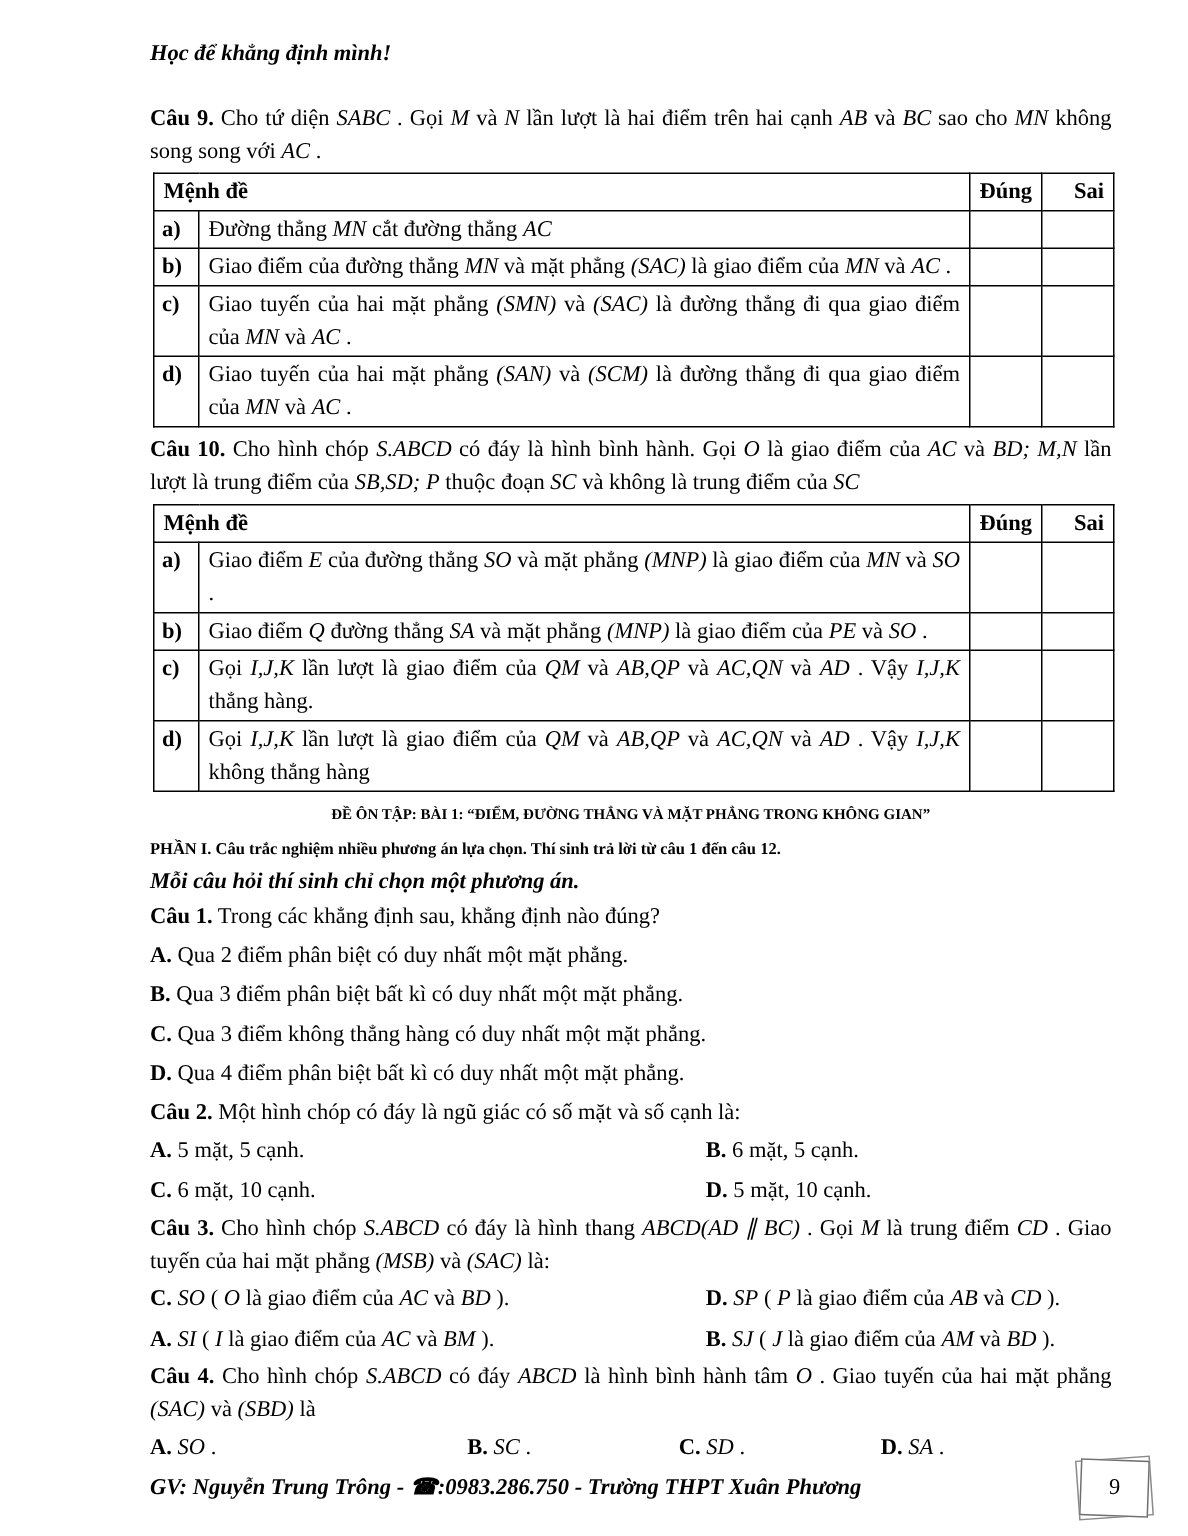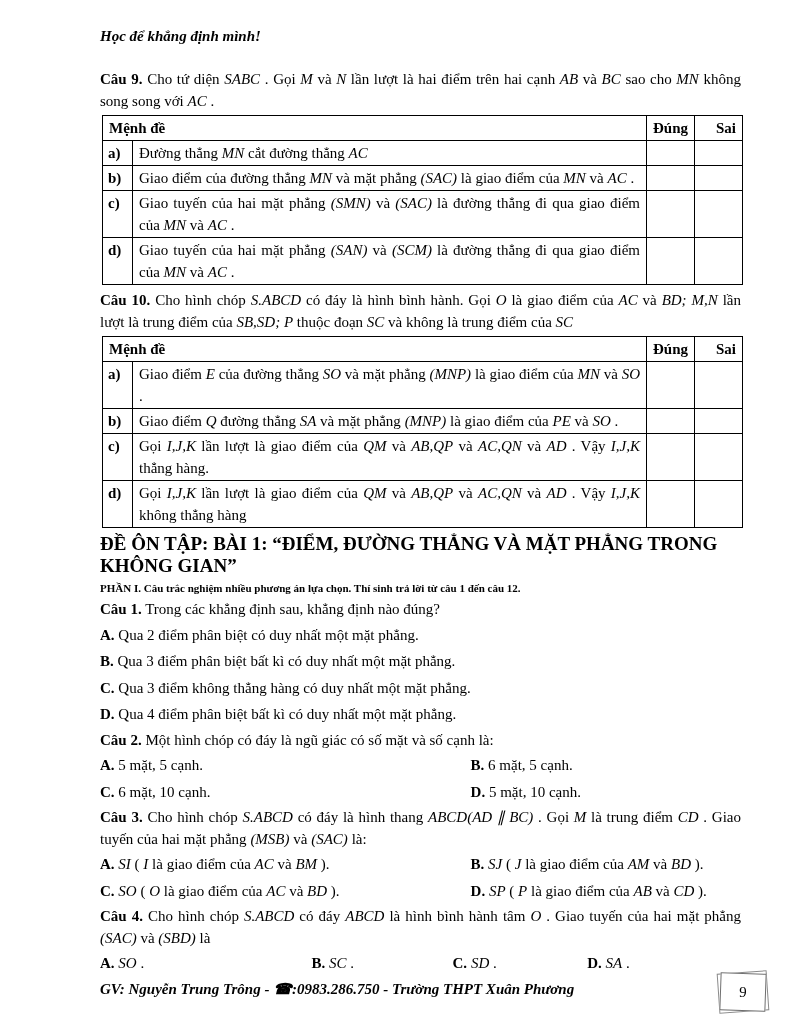--- a/index.html
+++ b/index.html
@@ -15,21 +15,21 @@
 
   table.tf { width:100%; border-collapse:collapse; margin:3px 0 5px 2px; table-layout:fixed;padding-left:19px; }
   .tf th, .tf td { border:1.2px solid #000; padding:1px 6px; vertical-align:top; line-height:22px; }
   .tf th { font-weight:bold; text-align:left; }
   .tf th.c { text-align:right; }
   .tf col.lblcol { width:30px; }
   .tf col.anscol { width:48px; }
   .tf td.lbl { font-weight:bold; padding-left:5px; }
   .tf td.content { text-align:justify; }
 
-  .sec-title { font-weight:bold; font-size:19px; line-height:22px; margin-top:4px; }
+  .sec-title { font-weight:bold; font-size:10px; line-height:22px; margin-top:4px;text-align:center; }
   .sec-part  { font-weight:bold; font-size:11px; line-height:22px; text-align:justify; }
   .sec-note  { font-weight:bold; font-style:italic; line-height:22px; margin-bottom:2px; }
 
   .opt-row { line-height:22px; margin-bottom:4.5px; text-align:justify; }
   .opt-letter { font-weight:bold; }
   .opt-2col { display:flex; margin-bottom:4.5px;gap:40px; }
   .opt-2col .col-a { width:55%; line-height:22px; }
   .opt-2col .col-b { width:45%; line-height:22px; }
   .opt-4col { display:flex; margin-bottom:4px; }
   .opt-4col .c1 { width:33%; } .opt-4col .c2 { width:22%; }
@@ -131,45 +131,46 @@
       <td class="lbl">d)</td>
       <td class="content"><span>Gọi </span><i class="math">I,J,K</i><span> lần lượt là giao điểm của </span><i class="math">QM</i><span> và </span><i class="math">AB,QP</i><span> và </span><i class="math">AC,QN</i><span> và </span><i class="math">AD</i><span> . Vậy </span><i class="math">I,J,K</i><span> không thẳng hàng</span></td>
       <td class="ans"></td>
       <td class="ans"></td>
     </tr>
   </tbody>
     </table>
 
   <div class="sec-title">ĐỀ ÔN TẬP: BÀI 1: “ĐIỂM, ĐƯỜNG THẲNG VÀ MẶT PHẲNG TRONG KHÔNG GIAN”</div>
   <div class="sec-part">PHẦN I. Câu trắc nghiệm nhiều phương án lựa chọn. Thí sinh trả lời từ câu 1 đến câu 12.</div>
+  <div class="sec-note">Mỗi câu hỏi thí sinh chỉ chọn một phương án.</div>
 
   <p class="qpara"><span class="qlabel">Câu 1.</span><span><span> Trong các khẳng định sau, khẳng định nào đúng?</span></span></p>
   <div class="opt-row"><span class="opt-letter">A.</span><span><span> Qua 2 điểm phân biệt có duy nhất một mặt phẳng.</span></span></div>
   <div class="opt-row"><span class="opt-letter">B.</span><span><span> Qua 3 điểm phân biệt bất kì có duy nhất một mặt phẳng.</span></span></div>
   <div class="opt-row"><span class="opt-letter">C.</span><span><span> Qua 3 điểm không thẳng hàng có duy nhất một mặt phẳng.</span></span></div>
   <div class="opt-row"><span class="opt-letter">D.</span><span><span> Qua 4 điểm phân biệt bất kì có duy nhất một mặt phẳng.</span></span></div>
 
   <p class="qpara"><span class="qlabel">Câu 2.</span><span><span> Một hình chóp có đáy là ngũ giác có số mặt và số cạnh là:</span></span></p>
   <div class="opt-2col">
     <div class="col-a"><span class="opt-letter">A.</span><span><span> 5 mặt, 5 cạnh.</span></span></div>
     <div class="col-b"><span class="opt-letter">B.</span><span><span> 6 mặt, 5 cạnh.</span></span></div>
   </div>
   <div class="opt-2col">
     <div class="col-a"><span class="opt-letter">C.</span><span><span> 6 mặt, 10 cạnh.</span></span></div>
     <div class="col-b"><span class="opt-letter">D.</span><span><span> 5 mặt, 10 cạnh.</span></span></div>
   </div>
 
   <p class="qpara"><span class="qlabel">Câu 3.</span><span><span> Cho hình chóp </span><i class="math">S.ABCD</i><span> có đáy là hình thang </span><i class="math">ABCD(AD ∥ BC)</i><span> . Gọi </span><i class="math">M</i><span> là trung điểm </span><i class="math">CD</i><span> . Giao tuyến của hai mặt phẳng </span><i class="math">(MSB)</i><span> và </span><i class="math">(SAC)</i><span> là:</span></span></p>
   <div class="opt-2col">
+    <div class="col-a"><span class="opt-letter">C.</span><span><span> </span><i class="math">SO</i><span> ( </span><i class="math">O</i><span> là giao điểm của </span><i class="math">AC</i><span> và </span><i class="math">BD</i><span> ).</span></span></div>
+    <div class="col-b"><span class="opt-letter">D.</span><span><span> </span><i class="math">SP</i><span> ( </span><i class="math">P</i><span> là giao điểm của </span><i class="math">AB</i><span> và </span><i class="math">CD</i><span> ).</span></span></div>
+  </div>
+  <div class="opt-2col">
     <div class="col-a"><span class="opt-letter">A.</span><span><span> </span><i class="math">SI</i><span> ( </span><i class="math">I</i><span> là giao điểm của </span><i class="math">AC</i><span> và </span><i class="math">BM</i><span> ).</span></span></div>
     <div class="col-b"><span class="opt-letter">B.</span><span><span> </span><i class="math">SJ</i><span> ( </span><i class="math">J</i><span> là giao điểm của </span><i class="math">AM</i><span> và </span><i class="math">BD</i><span> ).</span></span></div>
-  </div>
-  <div class="opt-2col">
-    <div class="col-a"><span class="opt-letter">C.</span><span><span> </span><i class="math">SO</i><span> ( </span><i class="math">O</i><span> là giao điểm của </span><i class="math">AC</i><span> và </span><i class="math">BD</i><span> ).</span></span></div>
-    <div class="col-b"><span class="opt-letter">D.</span><span><span> </span><i class="math">SP</i><span> ( </span><i class="math">P</i><span> là giao điểm của </span><i class="math">AB</i><span> và </span><i class="math">CD</i><span> ).</span></span></div>
   </div>
 
   <p class="qpara"><span class="qlabel">Câu 4.</span><span><span> Cho hình chóp </span><i class="math">S.ABCD</i><span> có đáy </span><i class="math">ABCD</i><span> là hình bình hành tâm </span><i class="math">O</i><span> . Giao tuyến của hai mặt phẳng </span><i class="math">(SAC)</i><span> và </span><i class="math">(SBD)</i><span> là</span></span></p>
   <div class="opt-4col">
     <div class="c1"><span class="opt-letter">A.</span><span><span> </span><i class="math">SO</i><span> .</span></span></div>
     <div class="c2"><span class="opt-letter">B.</span><span><span> </span><i class="math">SC</i><span> .</span></span></div>
     <div class="c3"><span class="opt-letter">C.</span><span><span> </span><i class="math">SD</i><span> .</span></span></div>
     <div class="c4"><span class="opt-letter">D.</span><span><span> </span><i class="math">SA</i><span> .</span></span></div>
   </div>
 

